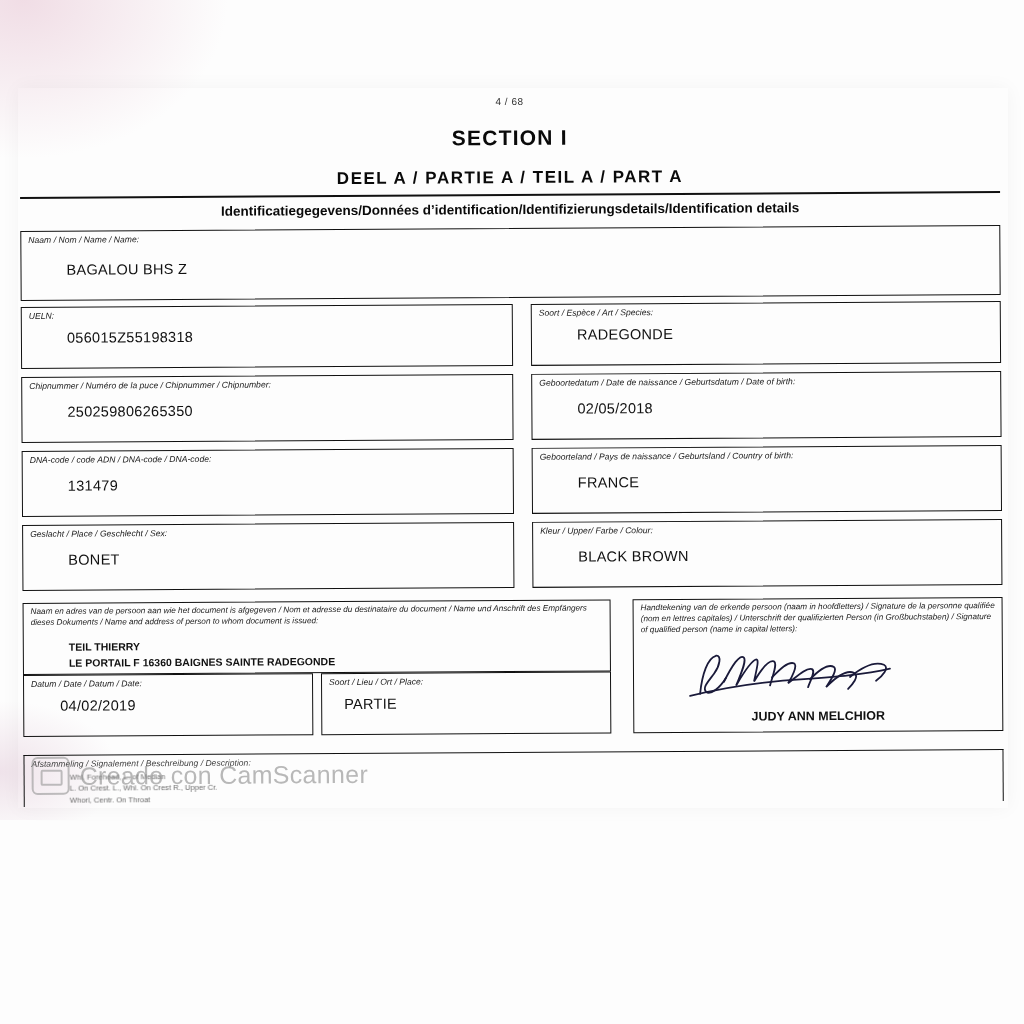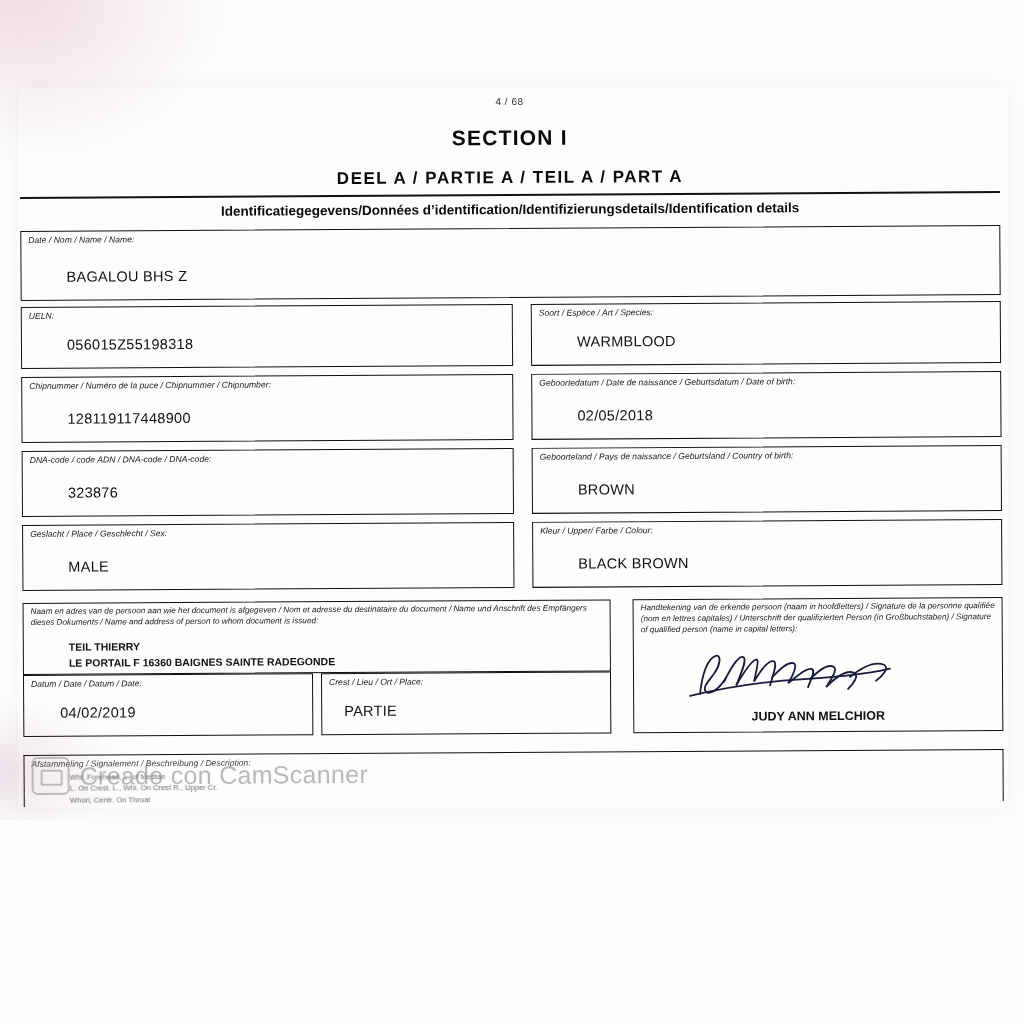--- a/index.html
+++ b/index.html
@@ -105,21 +105,21 @@
     top: 3px;
     left: 7px;
     font-size: 8.6px;
     font-style: italic;
     color: #1a1a1a;
     white-space: nowrap;
   }
   .val {
     position: absolute;
     left: 45px;
-    bottom: 15px;
+    bottom: 22px;
     font-size: 14.5px;
     color: #111;
     letter-spacing: 0.3px;
   }
   .multi-lbl {
     position: absolute;
     top: 3px;
     left: 7px;
     right: 6px;
     font-size: 8.2px;
@@ -237,73 +237,73 @@
 
     <div class="page-num">4 / 68</div>
     <div class="title-section">SECTION I</div>
     <div class="title-deel">DEEL A / PARTIE A / TEIL A / PART A</div>
     <div class="rule"></div>
     <div class="subtitle">Identificatiegegevens/Données d’identification/Identifizierungsdetails/Identification details</div>
 
     <div class="fields">
 
       <div class="box" style="left:0; top:0; width:980px; height:70px;">
-        <span class="lbl">Date / Nom / Name / Name:</span>
+        <span class="lbl">Naam / Nom / Name / Name:</span>
         <span class="val">BAGALOU BHS Z</span>
       </div>
 
       <div class="box" style="left:0; top:76px; width:492px; height:62px;">
         <span class="lbl">UELN:</span>
         <span class="val">056015Z55198318</span>
       </div>
       <div class="box" style="left:510px; top:76px; width:470px; height:62px;">
         <span class="lbl">Soort / Espèce / Art / Species:</span>
-        <span class="val">WARMBLOOD</span>
+        <span class="val">RADEGONDE</span>
       </div>
 
       <div class="box" style="left:0; top:146px; width:492px; height:66px;">
         <span class="lbl">Chipnummer / Numéro de la puce / Chipnummer / Chipnumber:</span>
-        <span class="val">128119117448900</span>
+        <span class="val">250259806265350</span>
       </div>
       <div class="box" style="left:510px; top:146px; width:470px; height:66px;">
         <span class="lbl">Geboortedatum / Date de naissance / Geburtsdatum / Date of birth:</span>
         <span class="val">02/05/2018</span>
       </div>
 
       <div class="box" style="left:0; top:220px; width:492px; height:66px;">
         <span class="lbl">DNA-code / code ADN / DNA-code / DNA-code:</span>
-        <span class="val">323876</span>
+        <span class="val">131479</span>
       </div>
       <div class="box" style="left:510px; top:220px; width:470px; height:66px;">
         <span class="lbl">Geboorteland / Pays de naissance / Geburtsland / Country of birth:</span>
-        <span class="val">BROWN</span>
+        <span class="val">FRANCE</span>
       </div>
 
       <div class="box" style="left:0; top:294px; width:492px; height:66px;">
         <span class="lbl">Geslacht / Place / Geschlecht / Sex:</span>
-        <span class="val">MALE</span>
+        <span class="val">BONET</span>
       </div>
       <div class="box" style="left:510px; top:294px; width:470px; height:66px;">
         <span class="lbl">Kleur / Upper/ Farbe / Colour:</span>
         <span class="val">BLACK BROWN</span>
       </div>
 
       <div class="box" style="left:0; top:372px; width:588px; height:72px;">
         <span class="multi-lbl">Naam en adres van de persoon aan wie het document is afgegeven / Nom et adresse du destinataire du document / Name und Anschrift des Empfängers dieses Dokuments / Name and address of person to whom document is issued:</span>
         <span class="addr">TEIL THIERRY</span>
         <span class="addr" style="top:52px;">LE PORTAIL F 16360 BAIGNES SAINTE RADEGONDE</span>
       </div>
 
       <div class="box" style="left:0; top:444px; width:290px; height:62px;">
         <span class="lbl">Datum / Date / Datum / Date:</span>
         <span class="val" style="left:36px;">04/02/2019</span>
       </div>
 
       <div class="box" style="left:298px; top:444px; width:290px; height:62px;">
-        <span class="lbl">Crest / Lieu / Ort / Place:</span>
+        <span class="lbl">Soort / Lieu / Ort / Place:</span>
         <span class="val" style="left:22px;">PARTIE</span>
       </div>
 
       <div class="box" style="left:610px; top:372px; width:370px; height:134px;">
         <span class="multi-lbl">Handtekening van de erkende persoon (naam in hoofdletters) / Signature de la personne qualifiée (nom en lettres capitales) / Unterschrift der qualifizierten Person (in Großbuchstaben) / Signature of qualified person (name in capital letters):</span>
         <svg class="signature" viewBox="0 0 230 54" xmlns="http://www.w3.org/2000/svg">
           <g fill="none" stroke="#1a1a3a" stroke-width="1.8" stroke-linecap="round">
             <path d="M16,46 C18,26 24,10 32,8 C38,7 36,18 30,26 C24,34 18,40 22,44 C26,48 36,40 42,30"></path>
             <path d="M40,34 C48,18 56,6 60,10 C63,14 56,28 52,38 C58,28 66,14 72,12 C76,11 72,24 70,34 C76,24 84,12 90,14 C94,16 88,30 86,38"></path>
             <path d="M88,30 C96,22 104,14 110,16 C114,18 108,30 104,36 C112,30 122,20 128,22 C132,24 126,34 124,40"></path>

